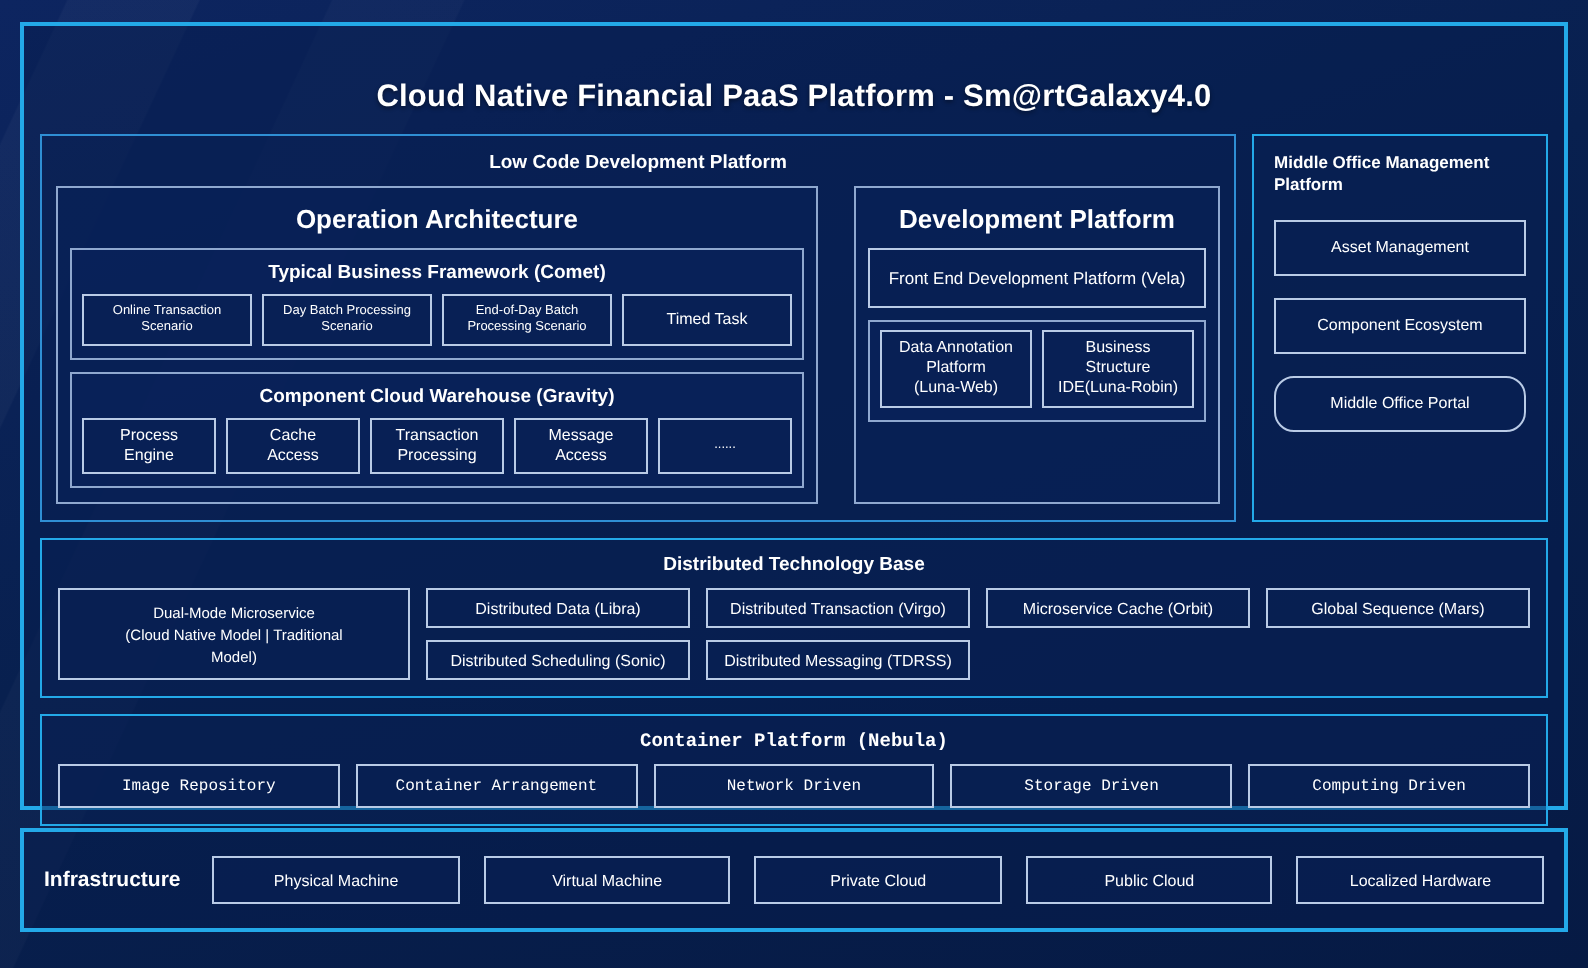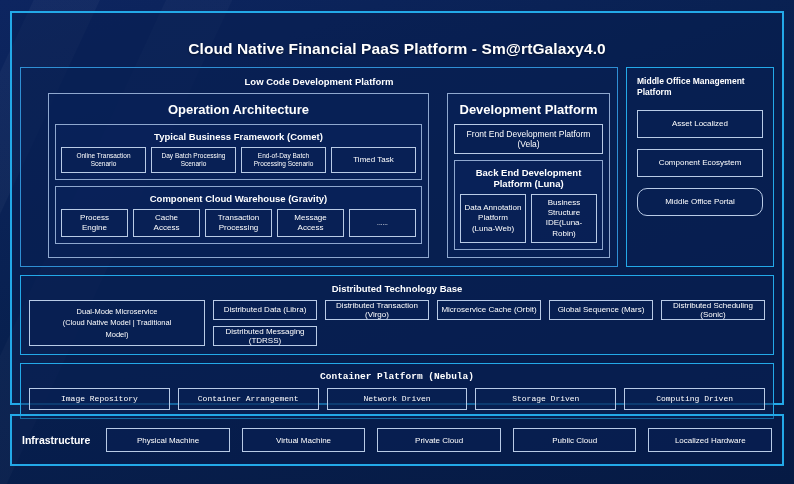--- a/index.html
+++ b/index.html
@@ -85,21 +85,20 @@
     text-align: center;
     font-size: 9.5px;
     font-weight: bold;
     padding: 3px 0 6px 0;
     color: #ffffff;
   }
   .lowcode-cols {
     display: flex;
     gap: 18px;
     flex: 1 1 auto;
-    margin-left: 20px;
   }
 
   .sub-panel {
     border: 1.5px solid #8fa8cf;
     box-sizing: border-box;
     background: rgba(8, 32, 88, 0.55);
     padding: 5px 6px 7px 6px;
     display: flex;
     flex-direction: column;
   }
@@ -227,21 +226,21 @@
     text-align: center;
     font-size: 7.5px;
     line-height: 1.5;
     padding: 4px 6px;
     color: #ffffff;
     white-space: pre-line;
   }
   .dtb-grid {
     flex: 1 1 auto;
     display: grid;
-    grid-template-columns: repeat(5, 1fr);
+    grid-template-columns: repeat(4, 1fr);
     grid-template-rows: repeat(2, 1fr);
     gap: 6px 8px;
   }
   .dtb-cell {
     border: 1px solid #b9cbe6;
     box-sizing: border-box;
     background: rgba(9, 31, 84, 0.6);
     display: flex;
     align-items: center;
     justify-content: center;
@@ -362,39 +361,38 @@
               </div>
             </div>
           </div>
 
           <div class="sub-panel dev">
             <div class="sub-title">Development Platform</div>
 
             <div class="dev-wide">Front End Development Platform (Vela)</div>
 
             <div class="group-box" style="margin-bottom:0;">
-              <div class="group-title">Back End Development Platform (Luna)</div>
               <div class="chip-row">
                 <div class="chip med tall">Data Annotation
 Platform
 (Luna-Web)</div>
                 <div class="chip med tall">Business
 Structure
 IDE(Luna-Robin)</div>
               </div>
             </div>
           </div>
 
         </div>
       </div>
 
       <div class="middleoffice-panel">
         <div class="mo-title">Middle Office Management
 Platform</div>
-        <div class="mo-item">Asset Localized</div>
+        <div class="mo-item">Asset Management</div>
         <div class="mo-item">Component Ecosystem</div>
         <div class="mo-item">Middle Office Portal</div>
       </div>
 
     </div>
 
     <div class="dtb-panel">
       <div class="panel-heading">Distributed Technology Base</div>
       <div class="dtb-body">
         <div class="dtb-dual">Dual-Mode Microservice

